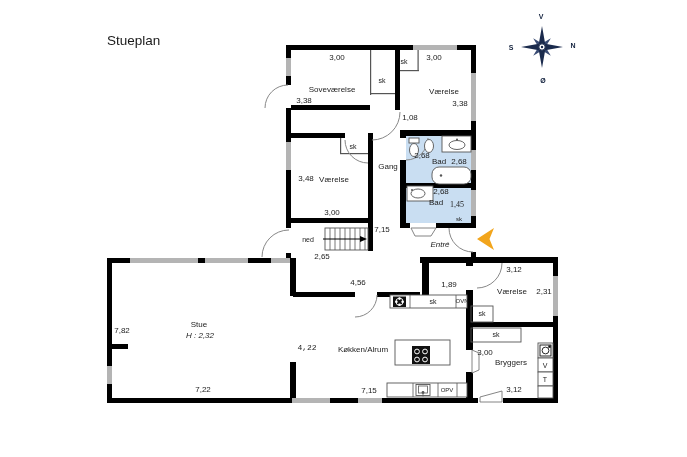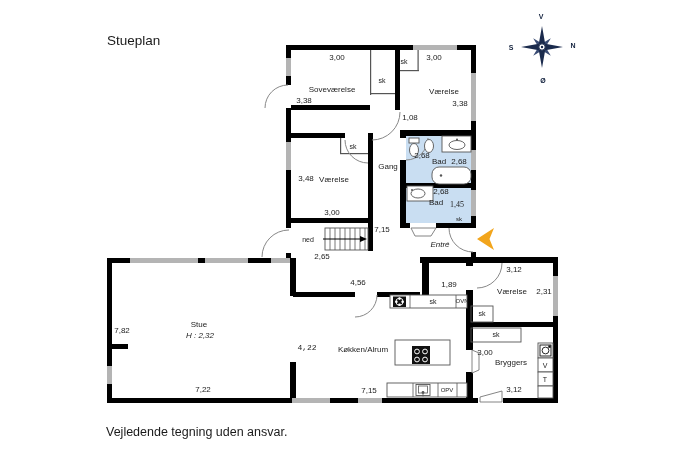--- a/index.html
+++ b/index.html
@@ -192,21 +192,20 @@
 
     <g transform="translate(542,47)">
       <path d="M0,-12.5 L2.5,-2.5 L12.5,0 L2.5,2.5 L0,12.5 L-2.5,2.5 L-12.5,0 L-2.5,-2.5 Z" transform="rotate(45)" fill="#3a4c74"></path>
       <path d="M0,-21 L3.2,-3.2 L21,0 L3.2,3.2 L0,21 L-3.2,3.2 L-21,0 L-3.2,-3.2 Z" fill="#1b2b4d"></path>
       <circle r="3.2" fill="#fff" stroke="#1b2b4d" stroke-width="1"></circle>
       <circle r="1.2" fill="#1b2b4d"></circle>
     </g>
   </svg>
 
   <div class="plan-title">Stueplan</div>
-  <div class="disclaimer">Vejledende tegning uden ansvar.</div>
 
   <span class="compass-lbl" style="left:541px;top:16px;">V</span>
   <span class="compass-lbl" style="left:573px;top:45px;">N</span>
   <span class="compass-lbl" style="left:511px;top:47px;">S</span>
   <span class="compass-lbl" style="left:543px;top:80px;">Ø</span>
 
   <span class="lbl room" style="left:332px;top:90px;">Soveværelse</span>
   <span class="lbl" style="left:337px;top:58px;">3,00</span>
   <span class="lbl" style="left:304px;top:101px;">3,38</span>
   <span class="lbl sm" style="left:382px;top:80px;">sk</span>

